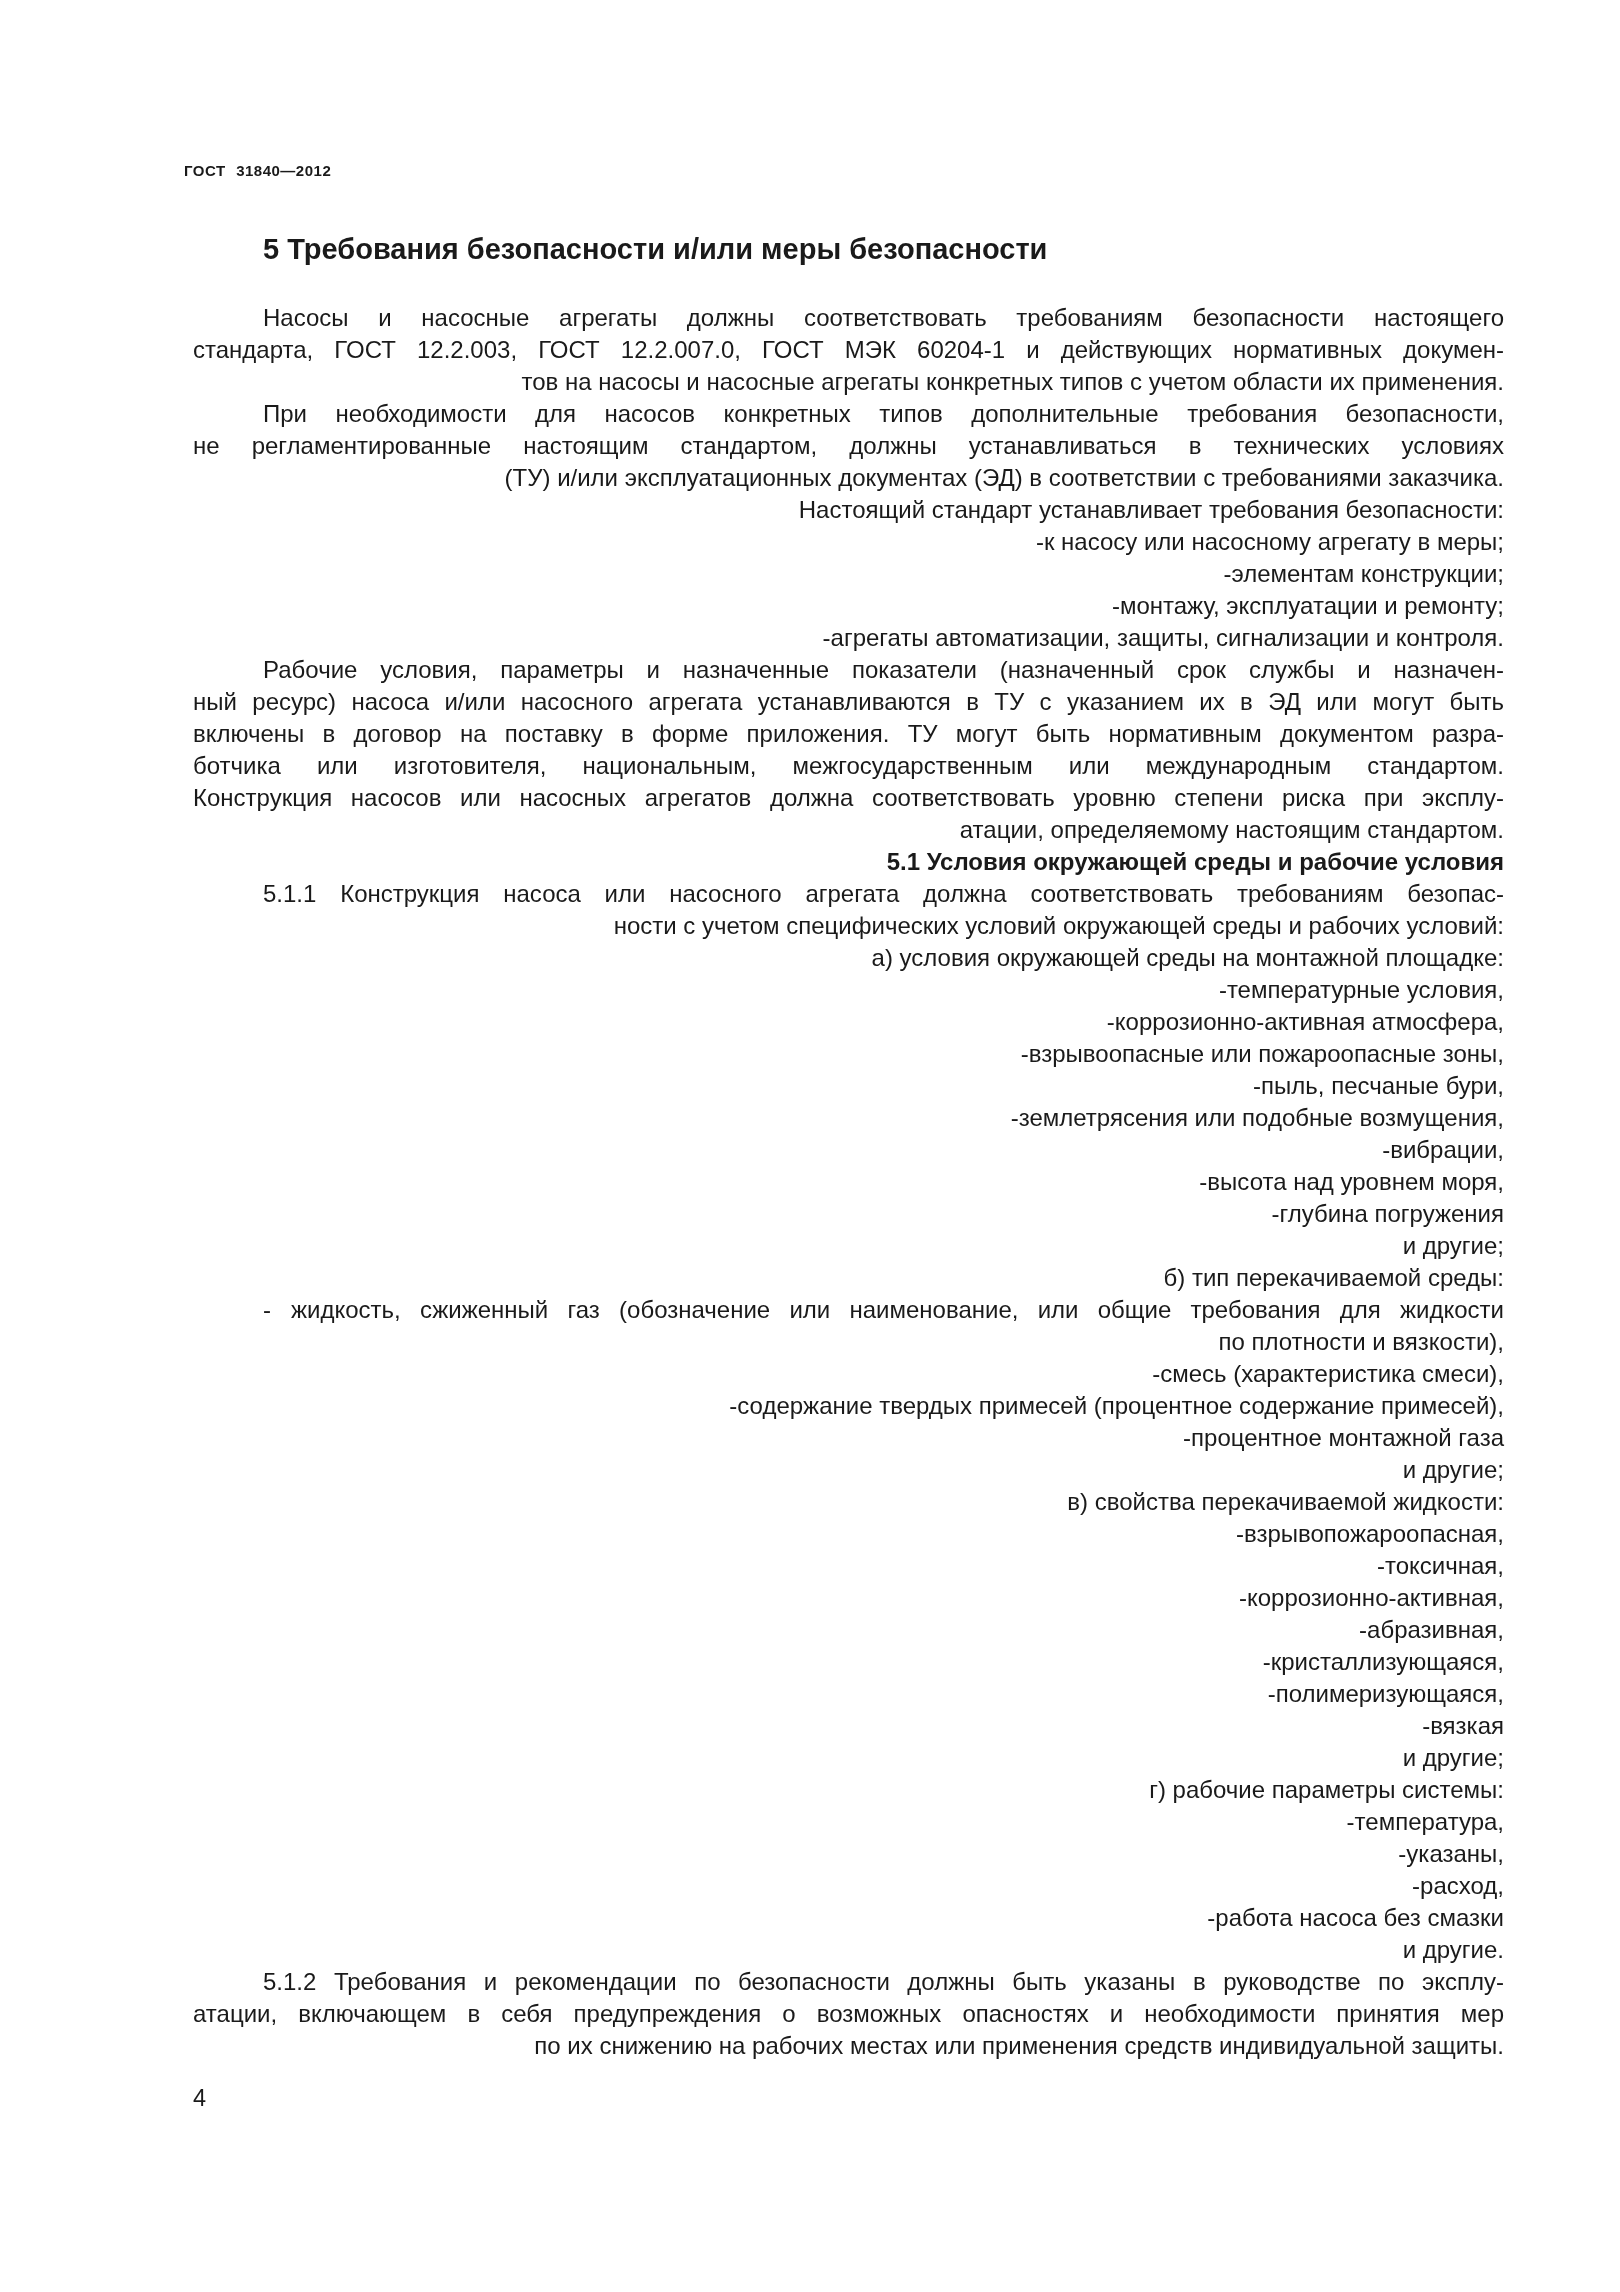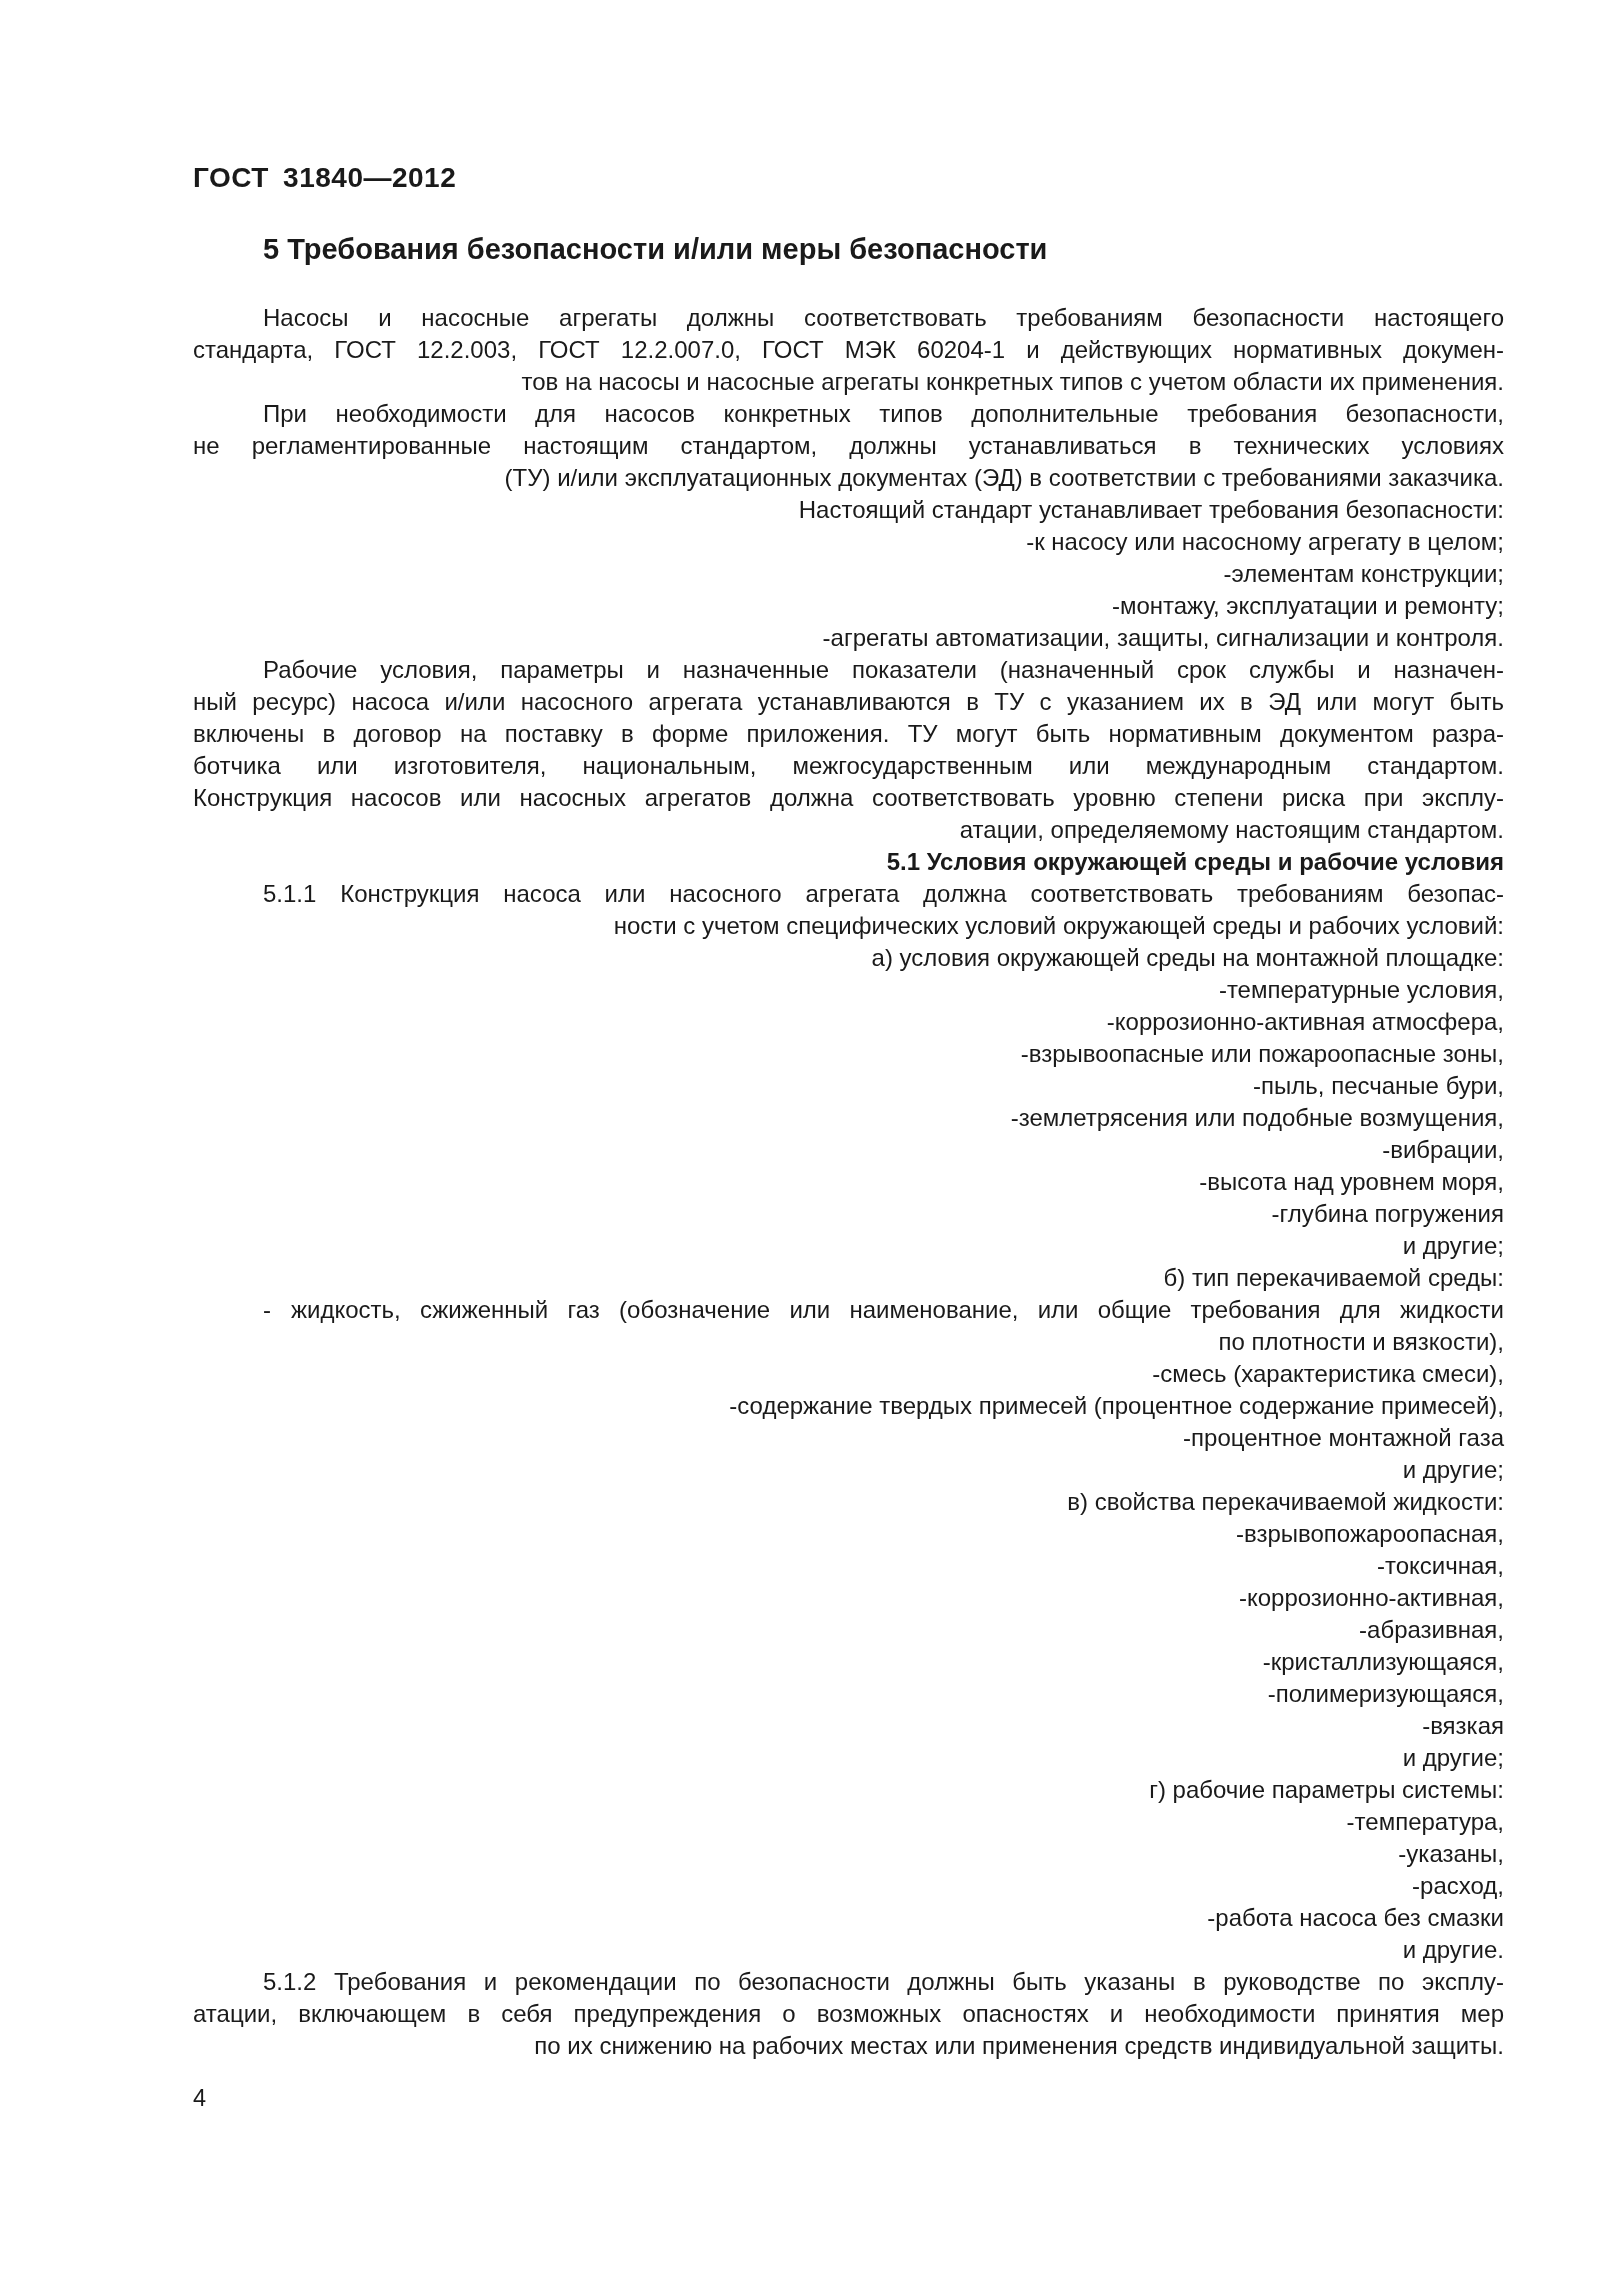--- a/index.html
+++ b/index.html
@@ -2,22 +2,22 @@
 <html><head>
   <meta charset="utf-8">
   <style>
     html, body { margin: 0; padding: 0; background: #ffffff; }
     body {
       width: 1620px; height: 2293px; position: relative; overflow: hidden;
       font-family: "Liberation Sans", "DejaVu Sans", sans-serif;
       color: #1a1a1a;
     }
     .page-header {
-      position: absolute; left: 193px; top: 162px;
-      font-size: 28px; font-weight: bold; letter-spacing: 0.5px;
+      position: absolute; left: 184px; top: 162px;
+      font-size: 15px; font-weight: bold; letter-spacing: 0.5px;
       word-spacing: 5.9px;
       text-align: center;
     }
     .section-title {
       position: absolute; left: 263px; top: 233px;
       font-size: 29px; font-weight: bold; white-space: nowrap;
     }
     .body-text {
       position: absolute; left: 193px; top: 302px; width: 1311px;
       font-size: 24px; line-height: 32px;
@@ -40,21 +40,21 @@
 <div class="section-title">5 Требования безопасности и/или меры безопасности</div>
 
 <div class="body-text" id="body-text">
     <div class="ln ind j"><span>Насосы и насосные агрегаты должны соответствовать требованиям безопасности настоящего</span></div>
     <div class="ln j"><span>стандарта, ГОСТ 12.2.003, ГОСТ 12.2.007.0, ГОСТ МЭК 60204-1 и действующих нормативных докумен-</span></div>
     <div class="ln"><span>тов на насосы и насосные агрегаты конкретных типов с учетом области их применения.</span></div>
     <div class="ln ind j"><span>При необходимости для насосов конкретных типов дополнительные требования безопасности,</span></div>
     <div class="ln j"><span>не регламентированные настоящим стандартом, должны устанавливаться в технических условиях</span></div>
     <div class="ln"><span>(ТУ) и/или эксплуатационных документах (ЭД) в соответствии с требованиями заказчика.</span></div>
     <div class="ln ind"><span>Настоящий стандарт устанавливает требования безопасности:</span></div>
-    <div class="ln ind"><span class="dash">-</span><span>к насосу или насосному агрегату в целом;</span></div>
+    <div class="ln ind"><span class="dash">-</span><span>к насосу или насосному агрегату в меры;</span></div>
     <div class="ln ind"><span class="dash">-</span><span>элементам конструкции;</span></div>
     <div class="ln ind"><span class="dash">-</span><span>монтажу, эксплуатации и ремонту;</span></div>
     <div class="ln ind"><span class="dash">-</span><span>агрегаты автоматизации, защиты, сигнализации и контроля.</span></div>
     <div class="ln ind j"><span>Рабочие условия, параметры и назначенные показатели (назначенный срок службы и назначен-</span></div>
     <div class="ln j"><span>ный ресурс) насоса и/или насосного агрегата устанавливаются в ТУ с указанием их в ЭД или могут быть</span></div>
     <div class="ln j"><span>включены в договор на поставку в форме приложения. ТУ могут быть нормативным документом разра-</span></div>
     <div class="ln j"><span>ботчика или изготовителя, национальным, межгосударственным или международным стандартом.</span></div>
     <div class="ln j"><span>Конструкция насосов или насосных агрегатов должна соответствовать уровню степени риска при эксплу-</span></div>
     <div class="ln"><span>атации, определяемому настоящим стандартом.</span></div>
     <div class="ln sub"><span>5.1 Условия окружающей среды и рабочие условия</span></div>

